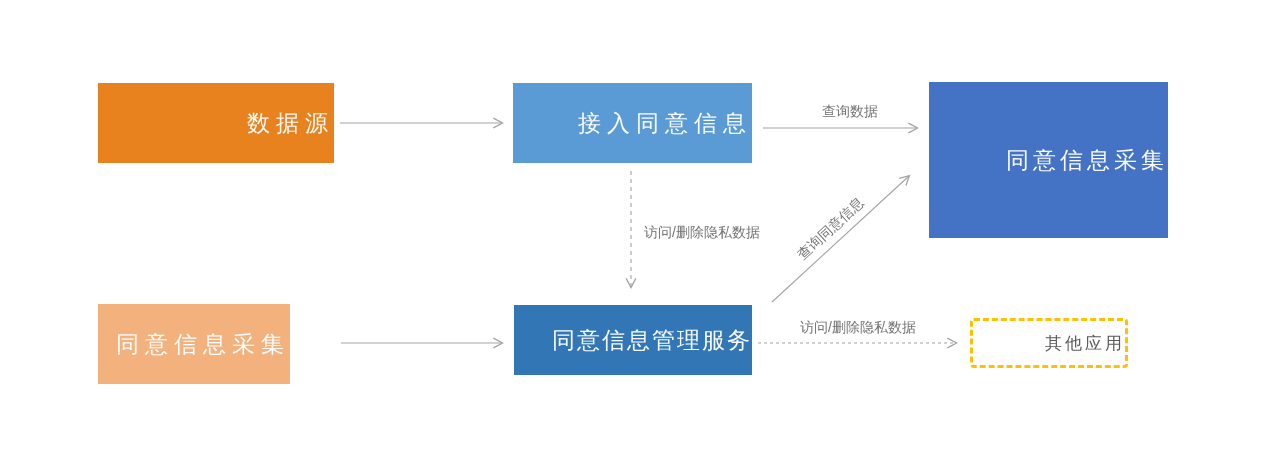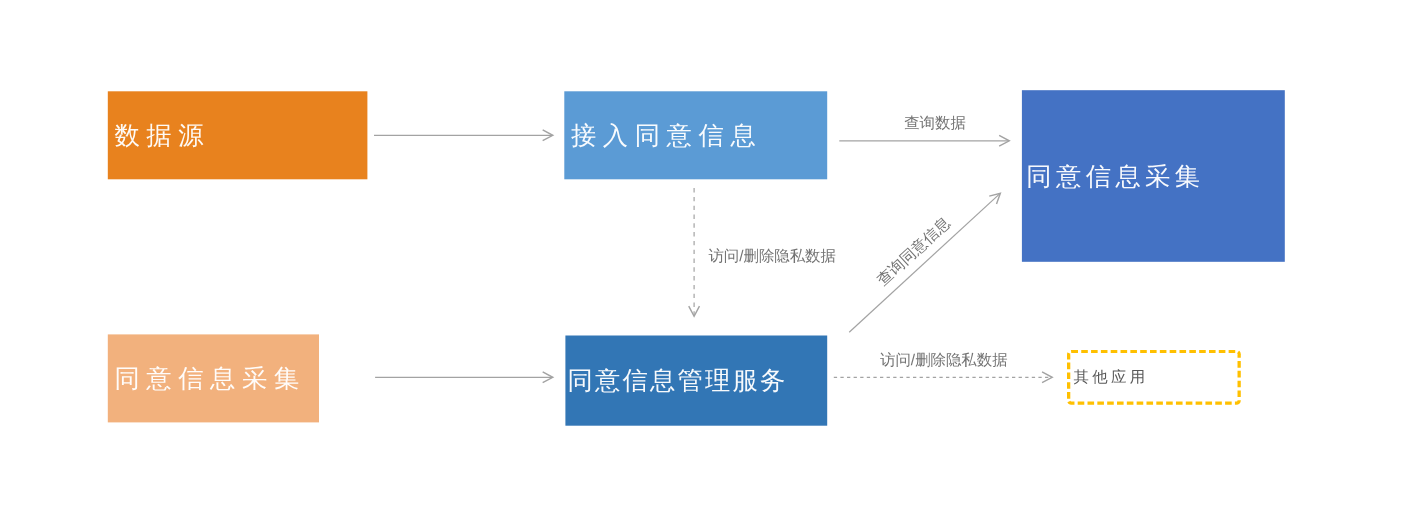--- a/index.html
+++ b/index.html
@@ -18,46 +18,46 @@
   .edges-svg {
     position: absolute;
     left: 0; top: 0;
     width: 1280px; height: 460px;
     pointer-events: none;
   }
   .node {
     position: absolute;
     display: flex;
     align-items: center;
-    justify-content: flex-start;
+    justify-content: flex-end;
     box-sizing: border-box;
     text-align: center;
   }
   .node .node-label {
     font-size: 23px;
     letter-spacing: 6px;
     text-indent: 6px;
     color: rgba(255,255,255,0.96);
     white-space: nowrap;
   }
   .node-data-source        { left: 98px;  top: 83px;  width: 236px; height: 80px;  background: #E8821E; }
   .node-dataset-management { left: 513px; top: 83px;  width: 239px; height: 80px;  background: #5B9BD5; }
   .node-data-application   { left: 929px; top: 82px;  width: 239px; height: 156px; background: #4472C4; }
   .node-data-application .node-label { letter-spacing: 4px; text-indent: 4px; }
   .node-consent-collection { left: 98px;  top: 304px; width: 192px; height: 80px;  background: #F2B17D; }
-  .node-consent-service    { left: 514px; top: 305px; width: 238px; height: 82px;  background: #3276B5; }
+  .node-consent-service    { left: 514px; top: 305px; width: 238px; height: 70px;  background: #3276B5; }
   .node-consent-service .node-label { letter-spacing: 2px; text-indent: 2px; }
   .node-other-apps {
     left: 970px; top: 318px; width: 158px; height: 50px;
     background: #ffffff;
     border: 3px dashed #FFC000;
     border-radius: 4px;
   }
   .node-other-apps .node-label {
-    font-size: 14px;
+    font-size: 17px;
     letter-spacing: 3px;
     text-indent: 3px;
     color: #595959;
   }
   .edge-label {
     position: absolute;
     font-size: 14px;
     color: #737373;
     white-space: nowrap;
     text-align: center;

